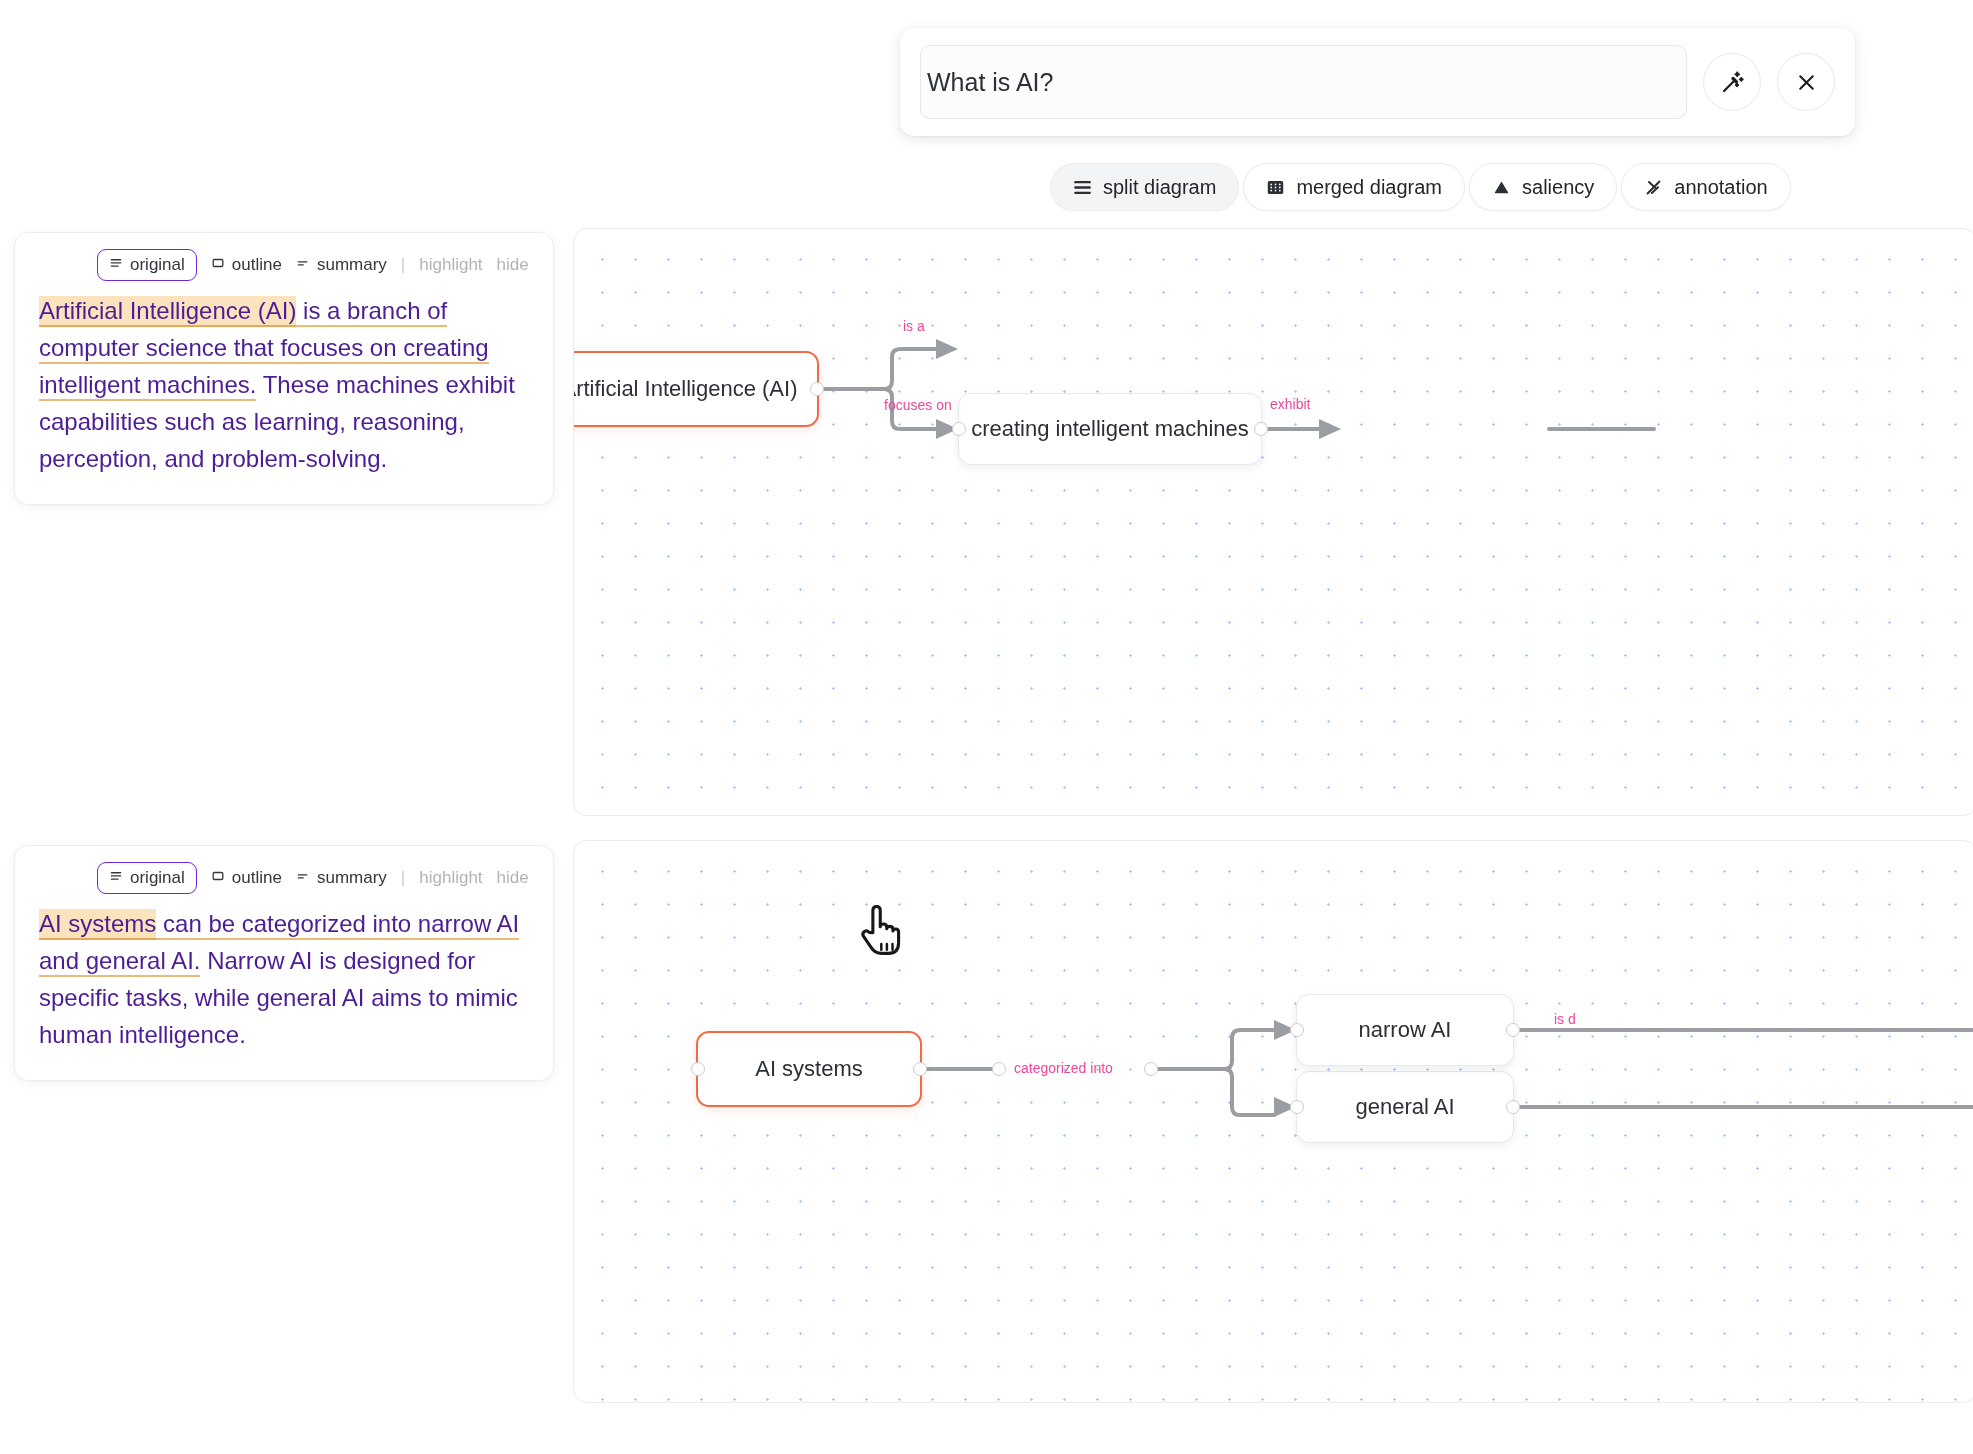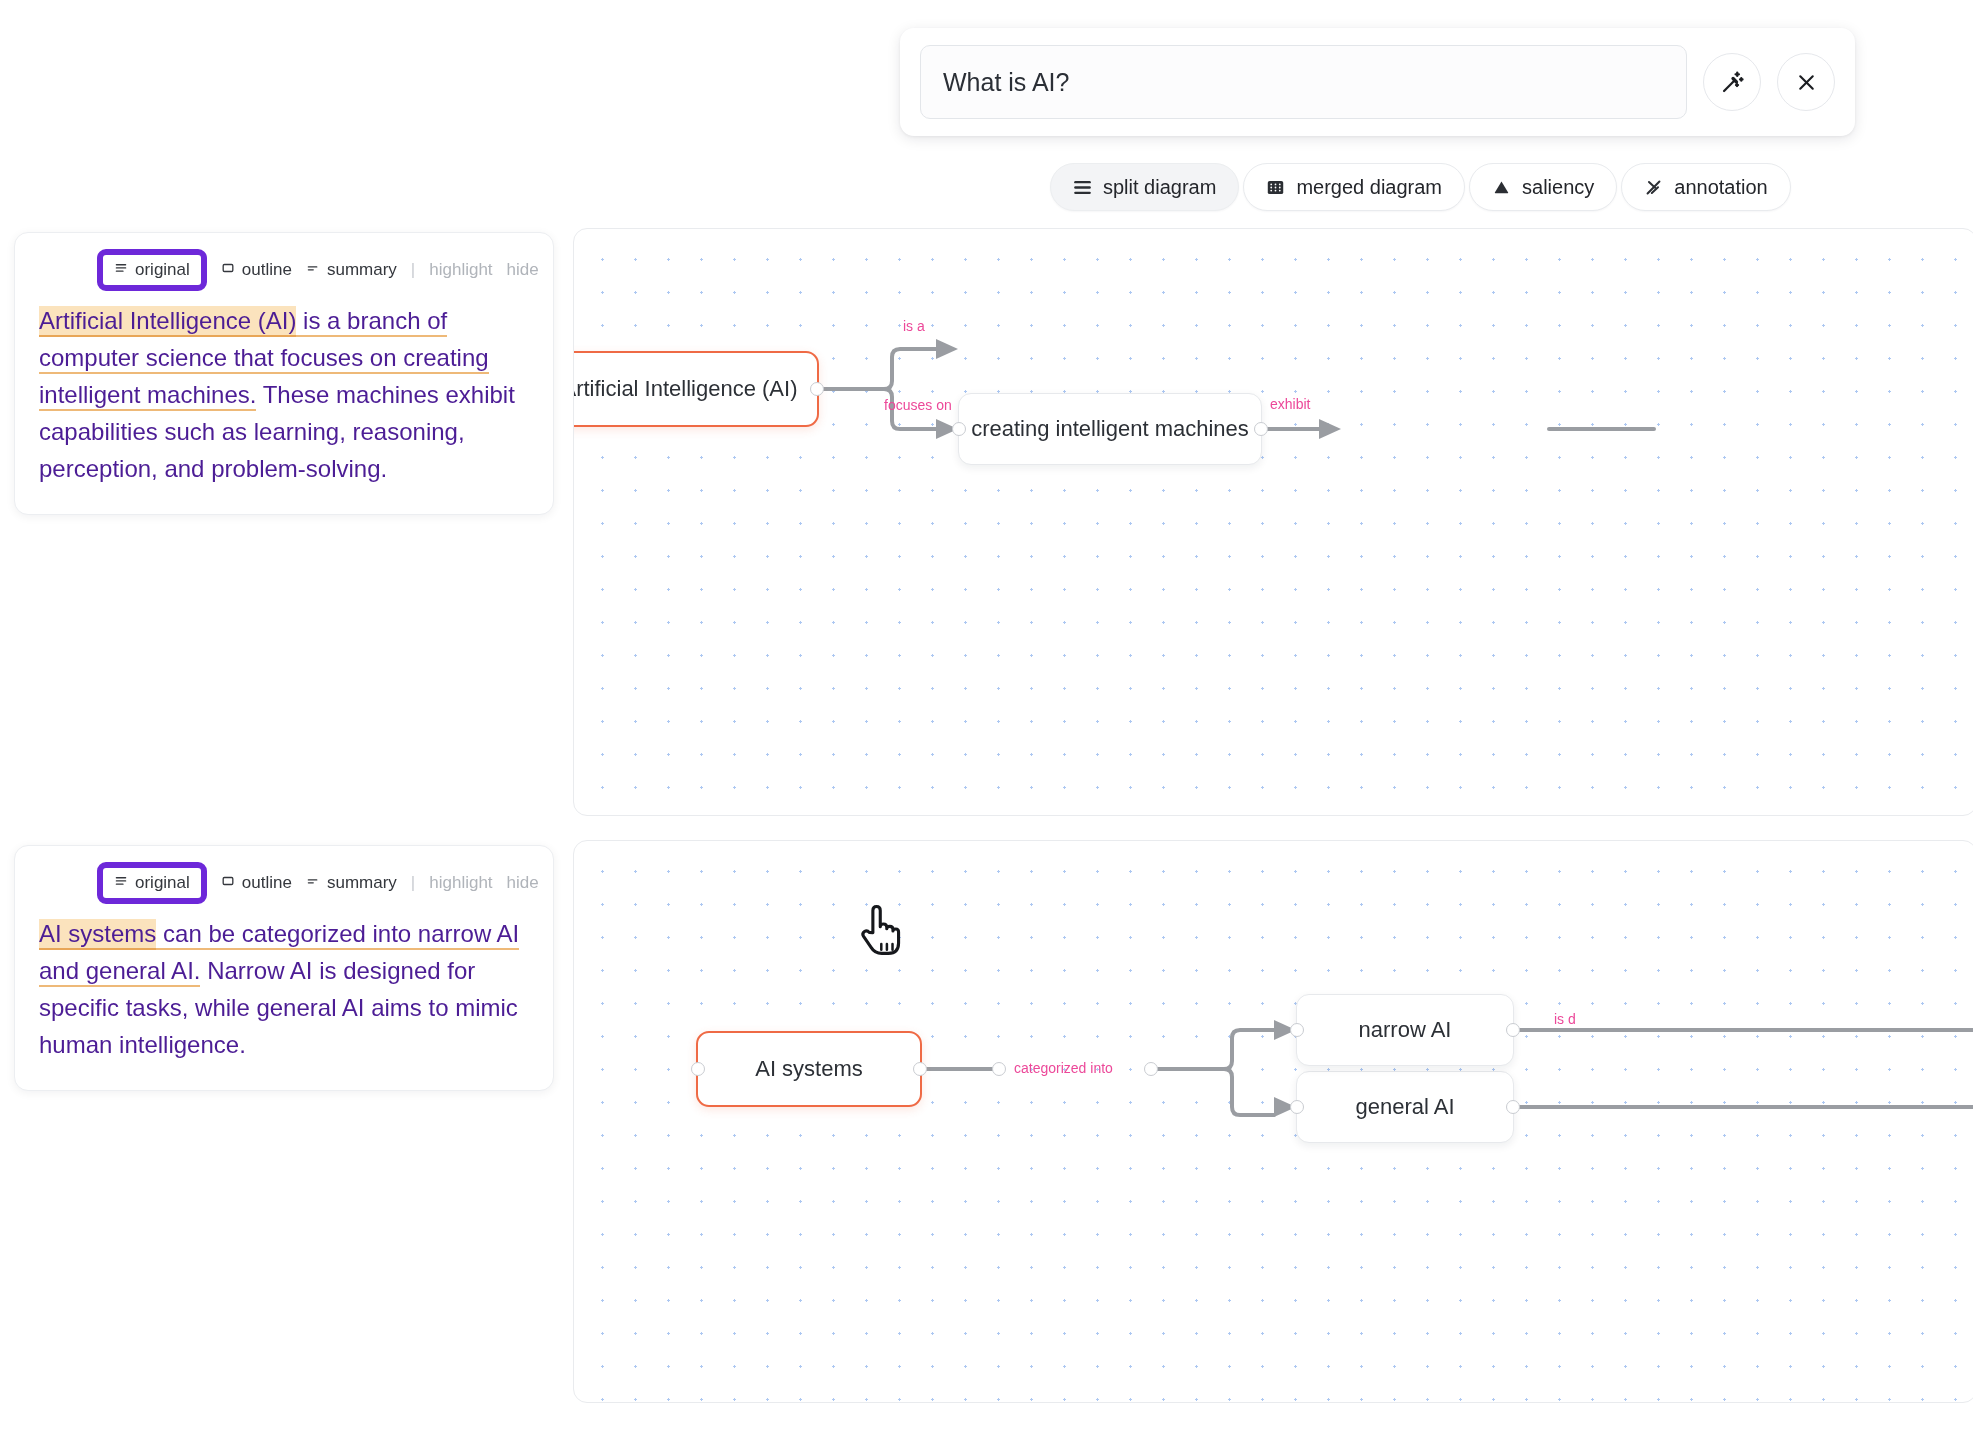--- a/index.html
+++ b/index.html
@@ -22,21 +22,21 @@
     display: flex; align-items: center;
     padding: 0 20px;
     gap: 16px;
   }
   .search-input {
     flex: 1;
     height: 74px;
     background: #fcfcfd;
     border: 1px solid #e3e6ea;
     border-radius: 10px;
-    padding: 0 22px;
+    padding: 0 6px;
     font-size: 25px;
     color: #2b2f36;
     font-family: "Liberation Sans", sans-serif;
     outline: none;
   }
   .search-input::placeholder { color: #98a0ab; }
   .round-btn {
     width: 58px; height: 58px;
     border-radius: 50%;
     border: 1px solid #e6e8ec;
@@ -93,21 +93,21 @@
     padding-left: 58px;
   }
   .tab-chip {
     display: flex; align-items: center; gap: 7px;
     font-size: 17px;
     color: #34373d;
     cursor: pointer;
     white-space: nowrap;
   }
   .tab-chip.active {
-    border: 6px solid #6d28d9;
+    border: 1px solid #6d28d9;
     border-radius: 9px;
     padding: 5px 11px;
     margin: -6px 0;
   }
   .tab-sep { color: #c9ccd1; font-size: 17px; }
   .tab-muted { font-size: 17px; color: #b0b4ba; cursor: pointer; white-space: nowrap; }
 
   .card-body {
     font-size: 24px;
     line-height: 1.54;

